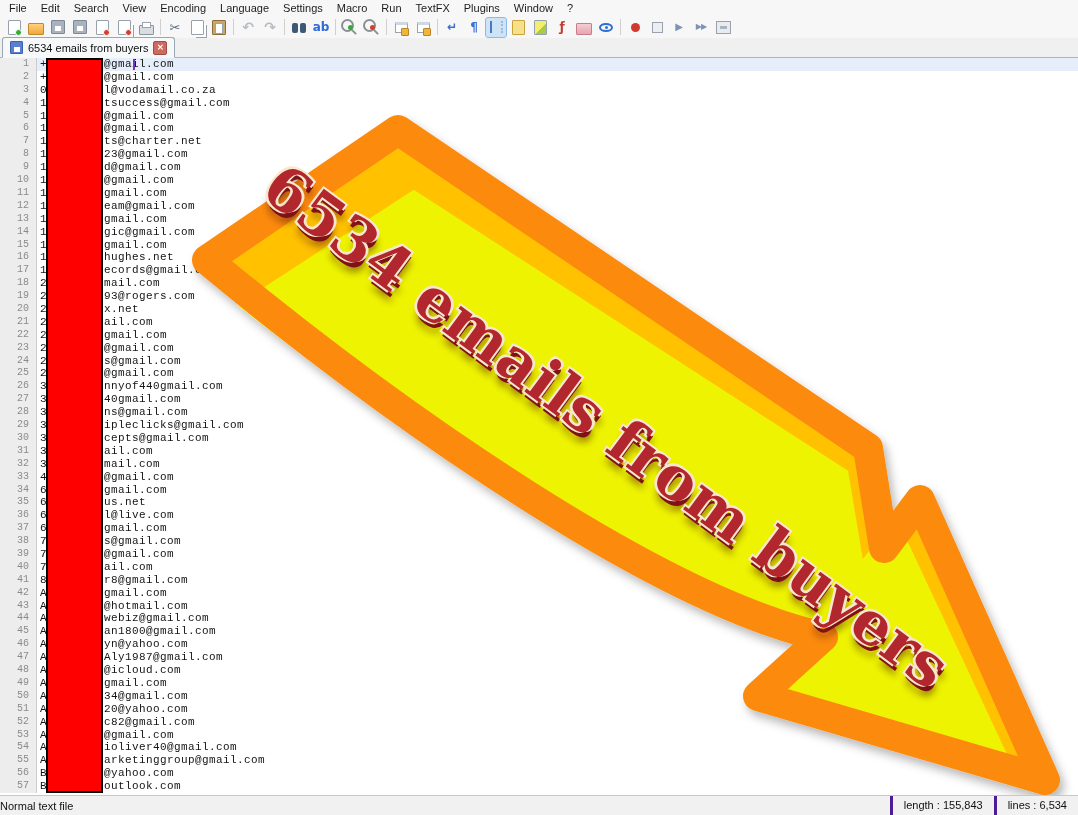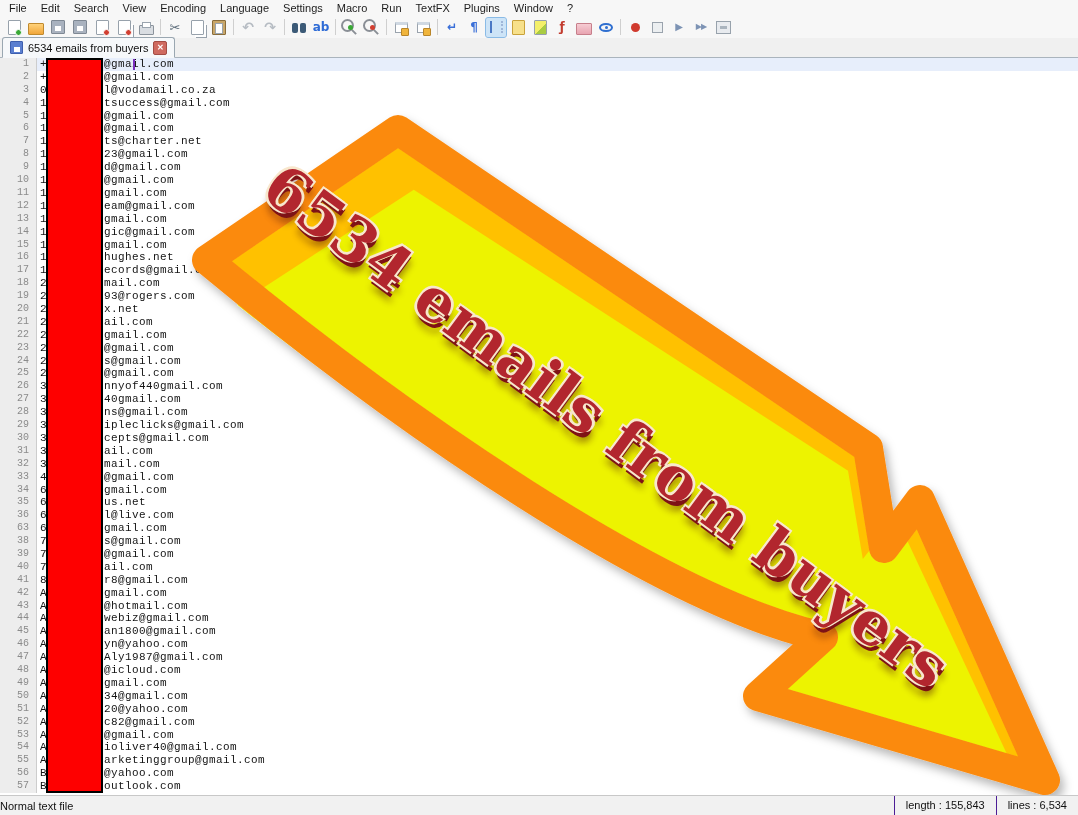--- a/index.html
+++ b/index.html
@@ -86,21 +86,21 @@
       transform:rotate(36.5deg);transform-origin:0 0;white-space:nowrap;
       font-family:"DejaVu Serif",serif;font-weight:bold;font-size:60px;
       text-shadow:-2px -2px 0 #f8e7cd,2px -2px 0 #f8e7cd,-2px 2px 0 #f8e7cd,
                   3px 4px 0 #7e1216,6px 8px 7px rgba(70,10,10,.45);}
 
   
   .statusbar{position:absolute;left:0;bottom:0;width:100%;height:20px;background:#f1f1f1;
              border-top:1px solid #c8c8c8;box-sizing:border-box;font-size:11px;color:#111;
              display:flex;align-items:center;z-index:8;}
   .sb-left{flex:1 1 auto;}
-  .sb-panel{border-left:1px solid #4c1d95;padding:0 11px;line-height:19px;white-space:nowrap;}
+  .sb-panel{border-left:3px solid #4c1d95;padding:0 11px;line-height:19px;white-space:nowrap;}
 </style>
 </head>
 <body>
 
 <div class="app">
 
   <div class="menubar">
       <span class="menu-item">File</span>
       <span class="menu-item">Edit</span>
       <span class="menu-item">Search</span>
@@ -376,21 +376,21 @@
         </div>
         <div class="row" style="top: 438.43px;">
           <span class="ln">35</span>
           <span class="tx"><span>6</span><span class="gap"></span><span>us.net</span></span>
         </div>
         <div class="row" style="top: 451.325px;">
           <span class="ln">36</span>
           <span class="tx"><span>6</span><span class="gap"></span><span>l@live.com</span></span>
         </div>
         <div class="row" style="top: 464.22px;">
-          <span class="ln">63</span>
+          <span class="ln">37</span>
           <span class="tx"><span>6</span><span class="gap"></span><span>gmail.com</span></span>
         </div>
         <div class="row" style="top: 477.115px;">
           <span class="ln">38</span>
           <span class="tx"><span>7</span><span class="gap"></span><span>s@gmail.com</span></span>
         </div>
         <div class="row" style="top: 490.01px;">
           <span class="ln">39</span>
           <span class="tx"><span>7</span><span class="gap"></span><span>@gmail.com</span></span>
         </div>

